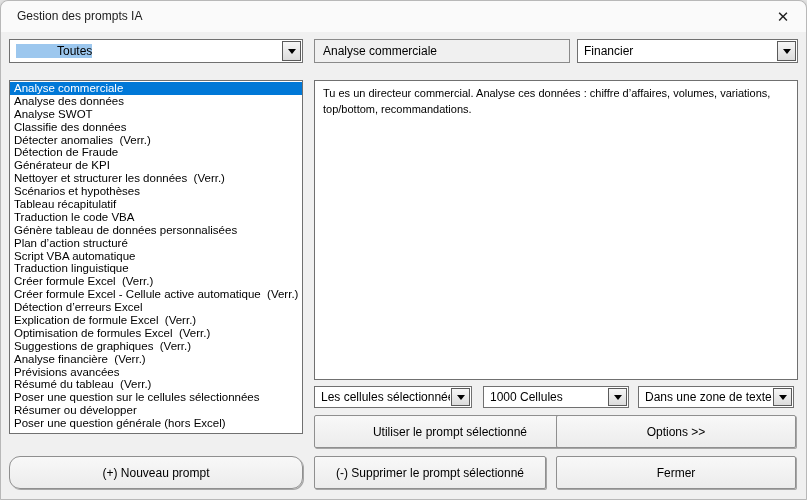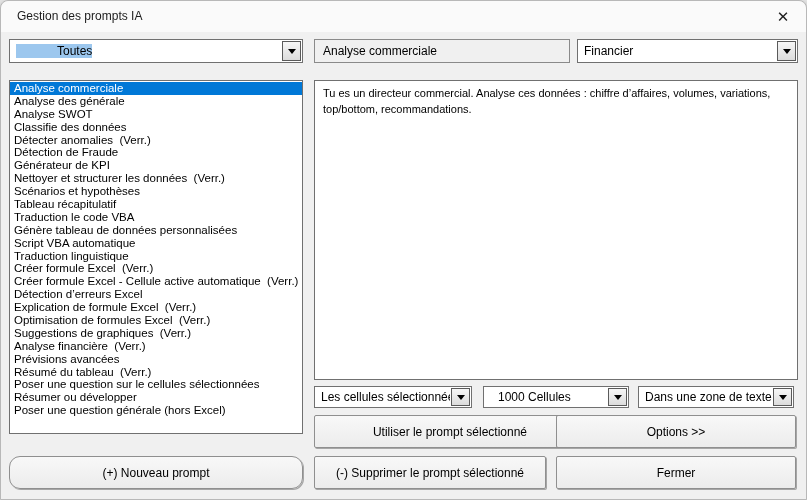--- a/index.html
+++ b/index.html
@@ -71,21 +71,21 @@
     display:flex; align-items:center; justify-content:center;
     font-size:12px; color:#000; cursor:default; white-space:nowrap;
   }
   
   #filter-combo   { left:8px;   top:38px;  width:294px; height:24px; }
   #name-field     { left:313px; top:38px;  width:256px; height:24px; }
   #category-combo { left:576px; top:38px;  width:221px; height:24px; }
   #prompt-list    { left:8px;   top:79px;  width:294px; height:354px; }
   #prompt-text    { left:313px; top:79px;  width:484px; height:300px; }
   #scope-combo    { left:313px; top:385px; width:158px; height:22px; }
-  #cells-combo    { left:482px; top:385px; width:146px; height:22px;padding-left:8px; }
+  #cells-combo    { left:482px; top:385px; width:146px; height:22px; }
   #output-combo   { left:637px; top:385px; width:156px; height:22px; }
   #use-btn        { left:313px; top:414px; width:272px; height:33px; }
   #options-btn    { left:555px; top:414px; width:240px; height:33px; }
   #new-btn        { left:8px;   top:455px; width:294px; height:33px;border-radius:11px; }
   #delete-btn     { left:313px; top:455px; width:232px; height:33px; }
   #close-btn2     { left:555px; top:455px; width:240px; height:33px; }
 </style>
 </head>
 <body>
 
@@ -111,31 +111,32 @@
 
   <div class="combo" id="category-combo">
     <span class="value">Financier</span>
     <span class="arrow-btn">
         <span class="tri"></span>
       </span>
   </div>
 
   <div class="listbox" id="prompt-list">
       <div class="item selected">Analyse commerciale</div>
-      <div class="item">Analyse des générale</div>
+      <div class="item">Analyse des données</div>
       <div class="item">Analyse SWOT</div>
       <div class="item">Classifie des données</div>
       <div class="item">Détecter anomalies  (Verr.)</div>
       <div class="item">Détection de Fraude</div>
       <div class="item">Générateur de KPI</div>
       <div class="item">Nettoyer et structurer les données  (Verr.)</div>
       <div class="item">Scénarios et hypothèses</div>
       <div class="item">Tableau récapitulatif</div>
       <div class="item">Traduction le code VBA</div>
       <div class="item">Génère tableau de données personnalisées</div>
+      <div class="item">Plan d’action structuré</div>
       <div class="item">Script VBA automatique</div>
       <div class="item">Traduction linguistique</div>
       <div class="item">Créer formule Excel  (Verr.)</div>
       <div class="item">Créer formule Excel - Cellule active automatique  (Verr.)</div>
       <div class="item">Détection d’erreurs Excel</div>
       <div class="item">Explication de formule Excel  (Verr.)</div>
       <div class="item">Optimisation de formules Excel  (Verr.)</div>
       <div class="item">Suggestions de graphiques  (Verr.)</div>
       <div class="item">Analyse financière  (Verr.)</div>
       <div class="item">Prévisions avancées</div>

